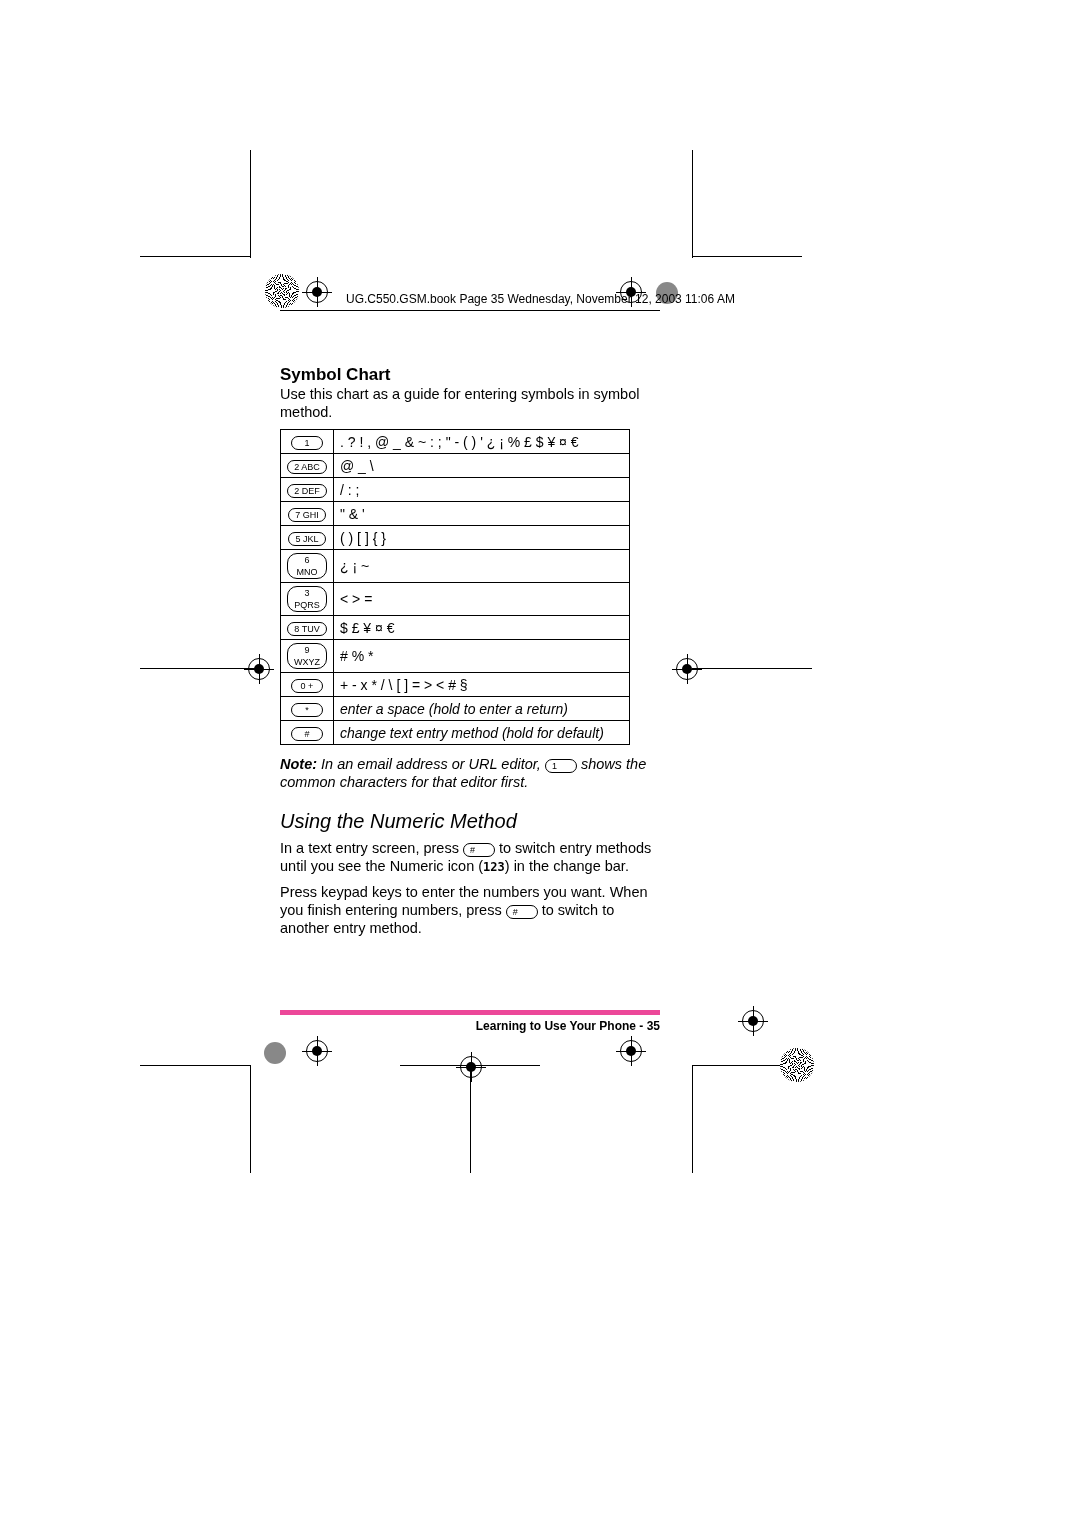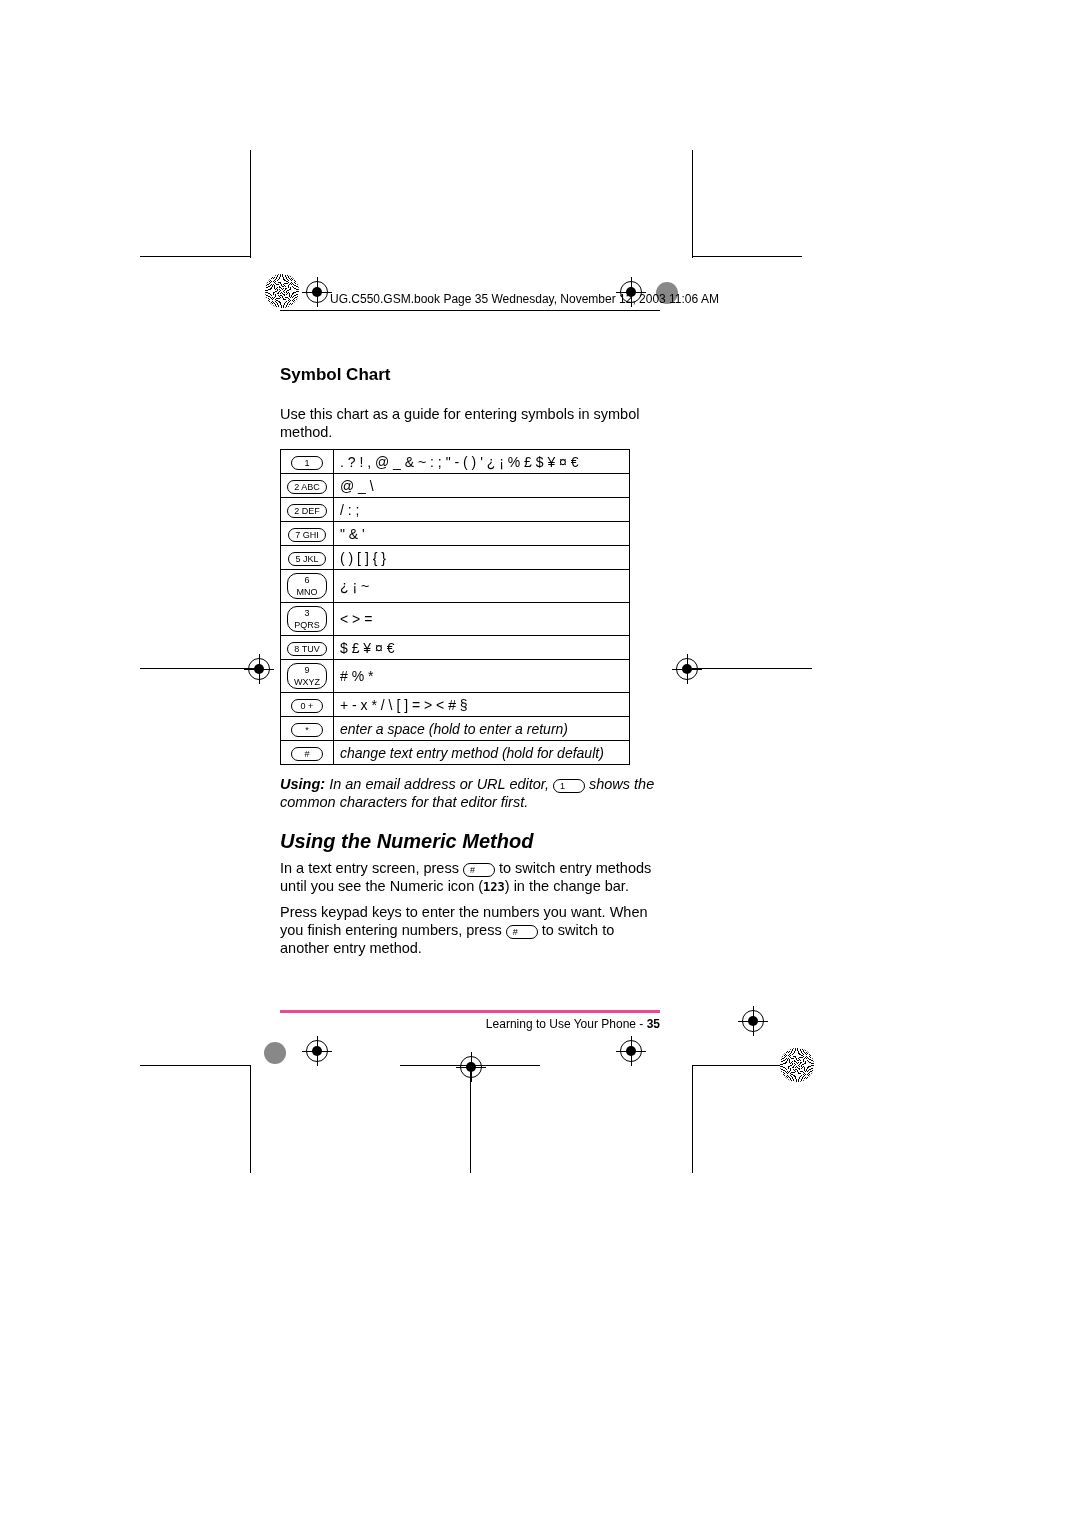--- a/index.html
+++ b/index.html
@@ -14,21 +14,21 @@
   }
   .page {
     position: absolute;
     left: 280px;
     top: 295px;
     width: 380px;
   }
   .header-line {
     font-size: 12px;
     position: absolute;
-    left: 330px;
+    left: 346px;
     top: 292px;
   }
   .header-rule {
     position: absolute;
     left: 280px;
     top: 310px;
     width: 380px;
     border-top: 1px solid #000;
   }
 
@@ -70,21 +70,21 @@
     position: absolute;
     width: 22px;
     height: 22px;
     border-radius: 50%;
     background: #888;
   }
 
   h3.symbol-chart {
     font-size: 17px;
     font-weight: bold;
-    margin: 70px 0 20px 0;
+    margin: 70px 0 0 0;
   }
   p {
     font-size: 14.5px;
     margin: 0 0 8px 0;
     line-height: 1.25;
   }
   table.chart {
     border-collapse: collapse;
     width: 350px;
     margin-top: 4px;
@@ -109,38 +109,39 @@
     min-width: 18px;
   }
   .note {
     font-size: 14.5px;
     margin-top: 10px;
   }
   .note b { color: #000; font-weight: bold; font-style: italic;}
   .note, .note span { font-style: italic; }
   h2.section {
     font-style: italic;
-    font-weight: bold;
+    font-weight: normal;
     font-size: 20px;
     margin: 18px 0 6px 0;
   }
   .status123 {
     font-family: monospace;
     font-size: 12px;
     font-weight: bold;
   }
   .footer {
     position: absolute;
     left: 280px;
     top: 1010px;
     width: 380px;
     text-align: right;
     font-size: 12px;
-    border-top: 3px solid #ec4899;
+    border-top: 5px solid #ec4899;
     padding-top: 4px;
+    font-weight: bold;
   }
   .italic { font-style: italic; margin-top: 15px; }
 </style>
 </head>
 <body>
 
 <div style="position:absolute;left:140px;top:256px;width:110px;height:1px;background:#000;"></div>
 <div style="position:absolute;left:250px;top:150px;width:1px;height:108px;background:#000;"></div>
 <div style="position:absolute;left:692px;top:256px;width:110px;height:1px;background:#000;"></div>
 <div style="position:absolute;left:692px;top:150px;width:1px;height:108px;background:#000;"></div>
@@ -240,21 +241,21 @@
           <td class="italic">enter a space (hold to enter a return)</td>
         </tr>
     <tr>
           <td class="keycell"><span class="keycap">#</span></td>
           <td class="italic">change text entry method (hold for default)</td>
         </tr>
   </tbody>
     </table>
 
   <p class="note">
-    <b>Using:</b><span> In an email address or URL editor, </span><span class="keycap" style="font-style:normal">1</span><span> shows the common characters for that editor first.</span>
+    <b>Note:</b><span> In an email address or URL editor, </span><span class="keycap" style="font-style:normal">1</span><span> shows the common characters for that editor first.</span>
   </p>
 
   <h2 class="section">Using the Numeric Method</h2>
 
   <p>
     <span>In a text entry screen, press </span><span class="keycap">#</span><span> to switch entry methods until you see the Numeric icon (</span><span class="status123">123</span><span>) in the change bar.</span>
   </p>
 
   <p>
     <span>Press keypad keys to enter the numbers you want. When you finish entering numbers, press </span><span class="keycap">#</span><span> to switch to another entry method.</span>

